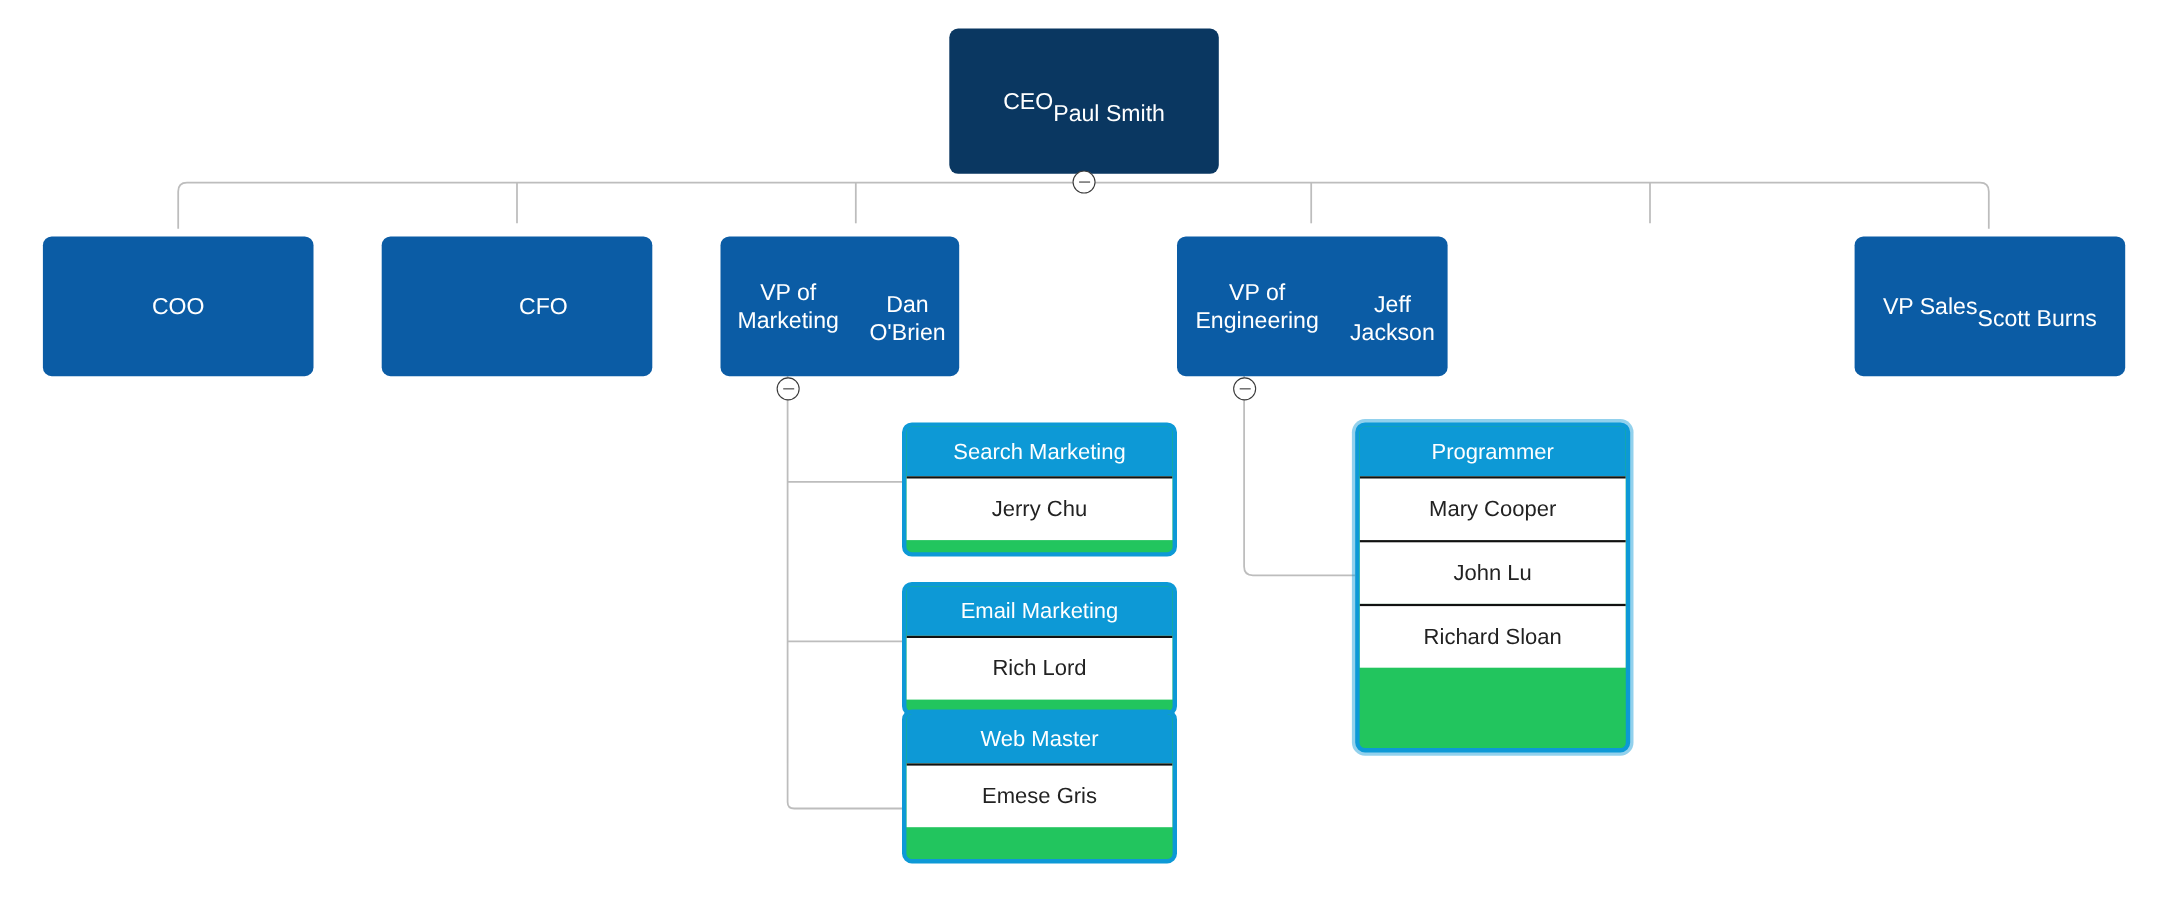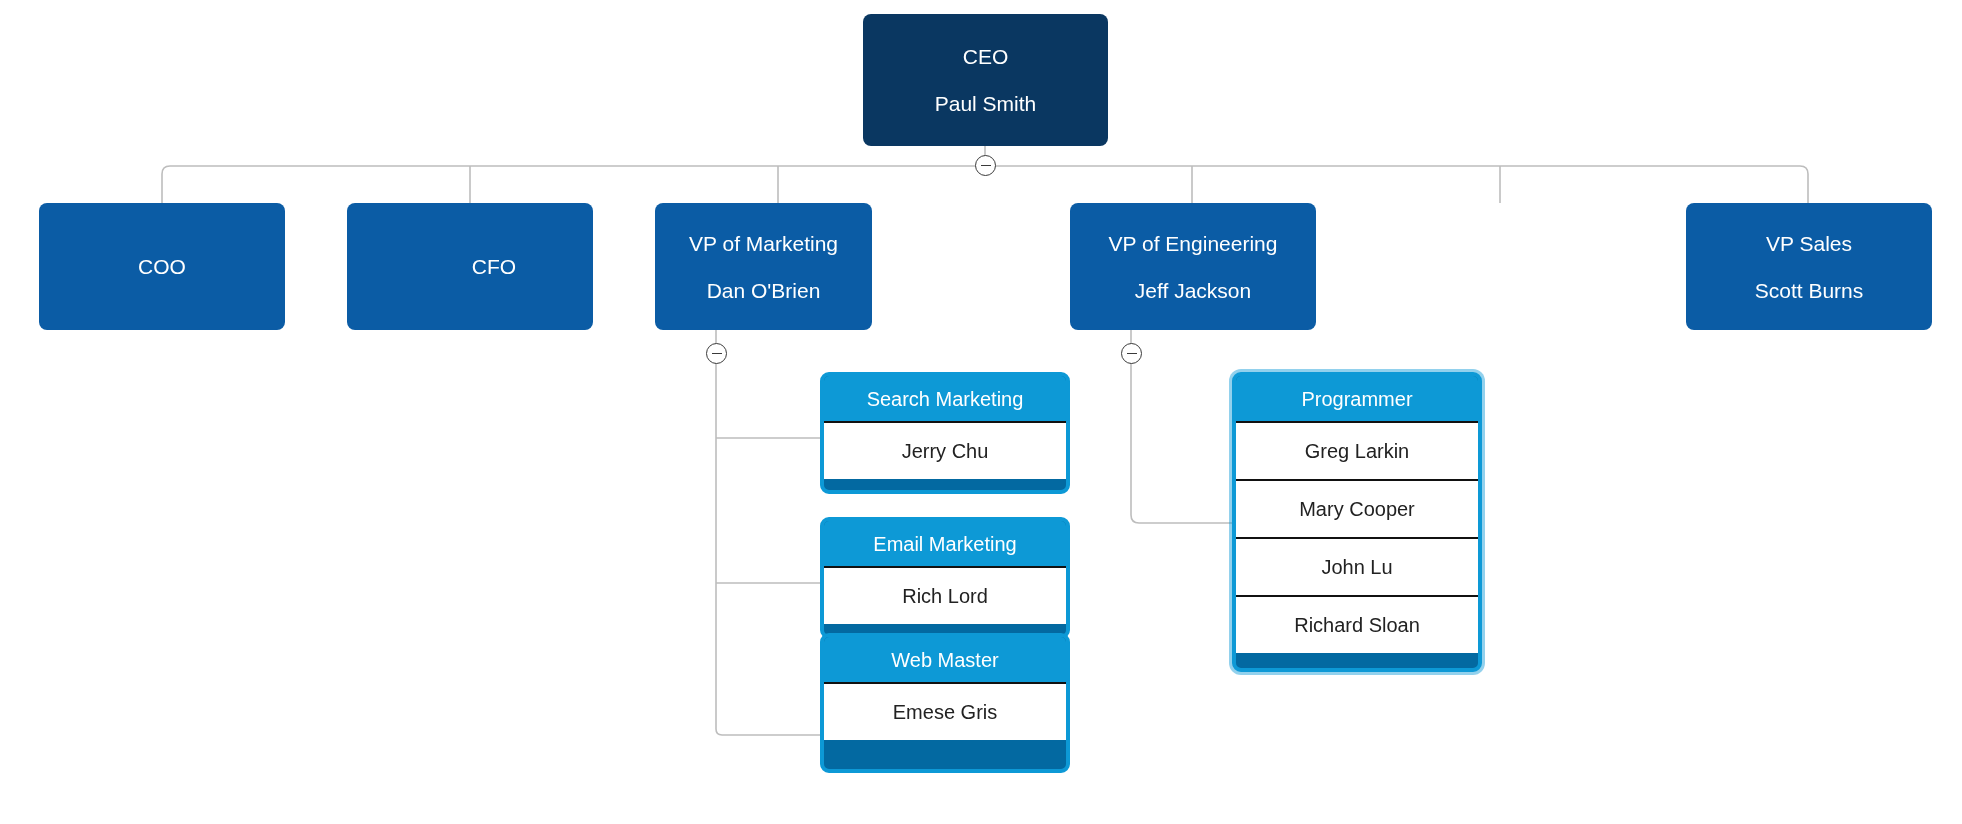--- a/index.html
+++ b/index.html
@@ -28,24 +28,25 @@
     height: 824px;
     pointer-events: none;
   }
 
   
   .node {
     position: absolute;
     box-sizing: border-box;
     border-radius: 7px;
     display: flex;
-    flex-direction: column;
-    align-items: center;
-    justify-content: center;
-    text-align: center;
+    flex-direction: row;
+    align-items: center;
+    justify-content: center;
+    text-align: center;
+    margin-top: 12px;
   }
 
   
   .node-l1 {
     background: #0a3761;
     border-radius: 8px;
   }
   .node-l1 .node-title,
   .node-l1 .node-person {
     color: #ffffff;
@@ -79,21 +80,21 @@
     margin-top: 22px;
     text-align: center;
   }
   
   .node-l2.no-person .node-title {
     margin: 0;
   }
 
   
   .node-l3 {
-    background: #0369a1;
+    background: #22c55e;
     border: 4px solid #0d99d6;
     border-radius: 9px;
     padding: 0;
     display: block;
     overflow: hidden;
   }
   .node-l3 .node-header {
     background: #0d99d6;
     color: #ffffff;
     font-size: 20px;
@@ -220,19 +221,18 @@
     <div class="node-row">Rich Lord</div>
   </div>
 
   <div class="node node-l3" style="left:820px; top:633px; width:250px; height:140px;">
     <div class="node-header">Web Master</div>
     <div class="node-row">Emese Gris</div>
   </div>
 
   <div class="node node-l3 is-selected" style="left:1232px; top:372px; width:250px; height:300px;">
     <div class="node-header">Programmer</div>
-    <div class="node-row">Greg Larkin</div>
     <div class="node-row">Mary Cooper</div>
     <div class="node-row">John Lu</div>
     <div class="node-row">Richard Sloan</div>
   </div>
 
 </div>
 
 </body></html>

